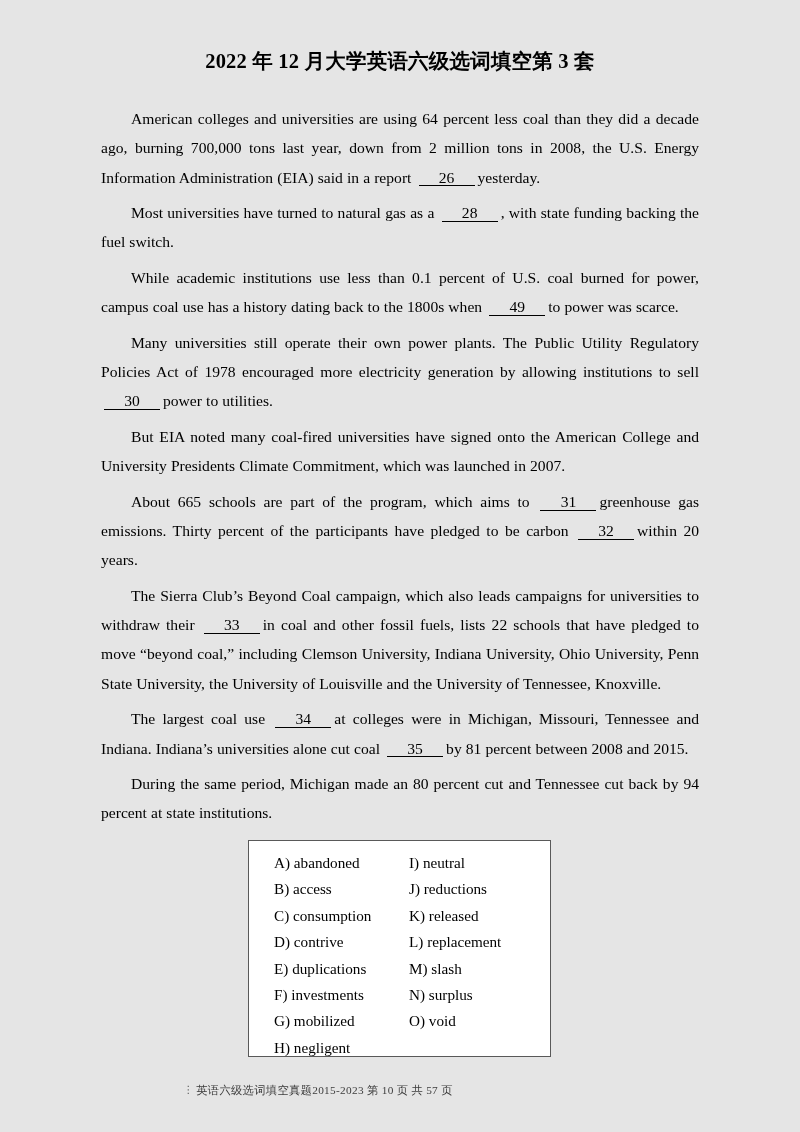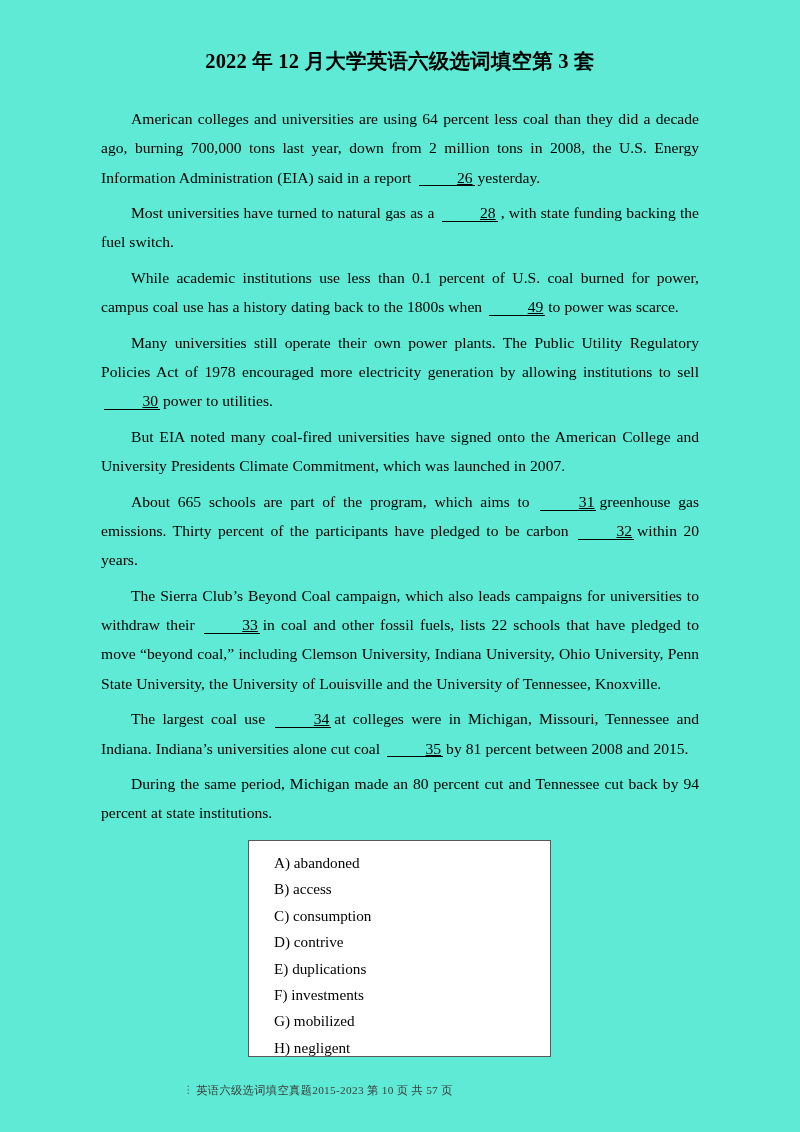--- a/index.html
+++ b/index.html
@@ -14,21 +14,21 @@
     font-family: "Liberation Serif", "DejaVu Serif", serif;
     color: #000000;
     overflow: hidden;
   }
 
   .page {
     position: absolute;
     left: 0; top: 0;
     width: 800px;
     height: 1132px;
-    background: #5eead4;
+    background: #e5e5e5;
   }
 
   .doc-title {
     position: absolute;
     left: 0;
     top: 48px;
     width: 800px;
     text-align: center;
     font-size: 20.5px;
     font-weight: bold;
@@ -51,28 +51,27 @@
     text-justify: inter-word;
     text-indent: 30px;
     word-spacing: 0.2px;
   }
   p.para:last-child { margin-bottom: 0; }
 
   
   .blank {
     display: inline-block;
     min-width: 52px;
-    text-align: right;
+    text-align: center;
     border-bottom: 1.1px solid #000;
     line-height: 1.02;
     margin: 0 3px;
     padding: 0 2px;
     font-size: 15.6px;
     text-indent: 0;
-    text-decoration: underline;
   }
 
   
   .wordbank {
     position: absolute;
     left: 248px;
     top: 840px;
     width: 303px;
     height: 217px;
     border: 1.2px solid #595959;
@@ -142,20 +141,29 @@
       <div class="wb-col left" id="wb-left">
           <div class="wb-item">A) abandoned</div>
           <div class="wb-item">B) access</div>
           <div class="wb-item">C) consumption</div>
           <div class="wb-item">D) contrive</div>
           <div class="wb-item">E) duplications</div>
           <div class="wb-item">F) investments</div>
           <div class="wb-item">G) mobilized</div>
           <div class="wb-item">H) negligent</div>
         </div>
+      <div class="wb-col right" id="wb-right">
+          <div class="wb-item">I) neutral</div>
+          <div class="wb-item">J) reductions</div>
+          <div class="wb-item">K) released</div>
+          <div class="wb-item">L) replacement</div>
+          <div class="wb-item">M) slash</div>
+          <div class="wb-item">N) surplus</div>
+          <div class="wb-item">O) void</div>
+        </div>
     </div>
   </div>
 
   <div class="footer">
     <span class="mark">⋮</span><span class="cn">英语六级选词填空真题2015-2023  第  10  页  共  57  页</span>
   </div>
 
 </div>
 
 </body></html>

